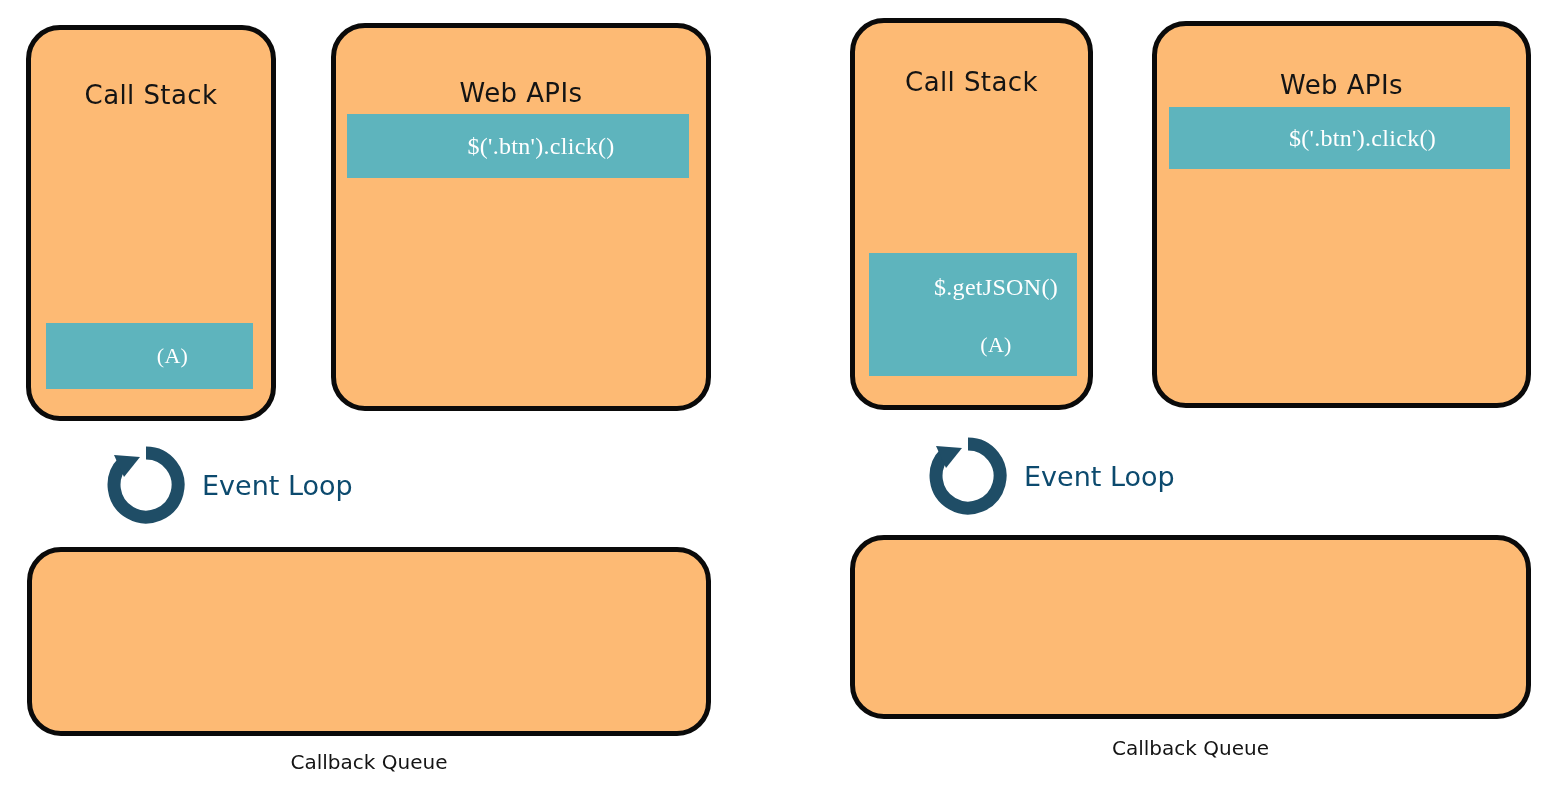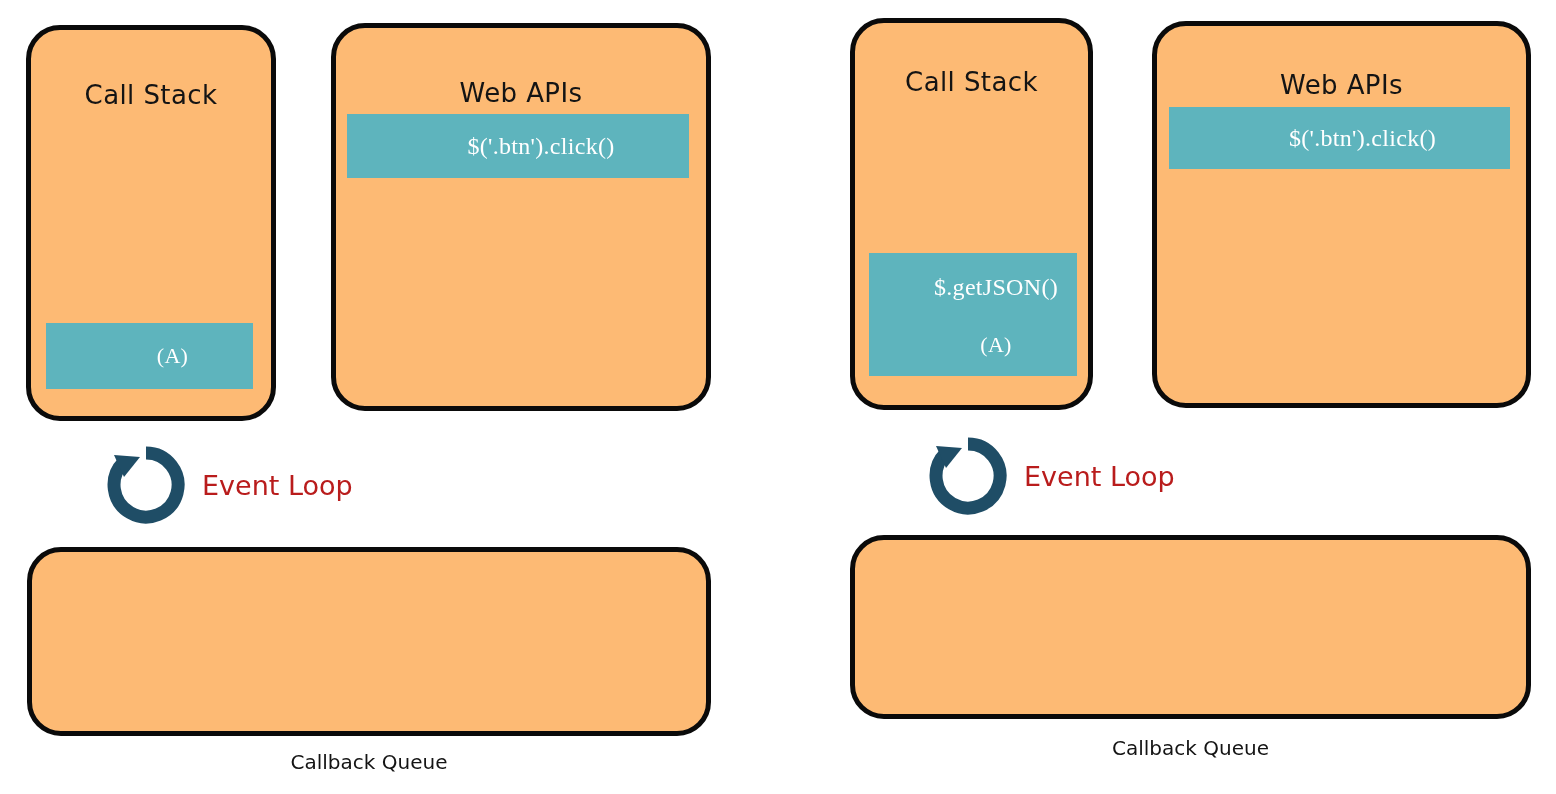--- a/index.html
+++ b/index.html
@@ -62,21 +62,21 @@
 
   
   .eventloop {
     position: absolute;
     display: flex;
     align-items: center;
   }
   .eventloop svg { display: block; }
   .eventloop .el-label {
     margin-left: 14px;
-    color: #b91c1c;
+    color: #0c4a6e;
     font-family: "DejaVu Sans", sans-serif;
     font-size: 27px;
     white-space: nowrap;
   }
 
   
   .queue-caption {
     position: absolute;
     text-align: center;
     color: #141414;

